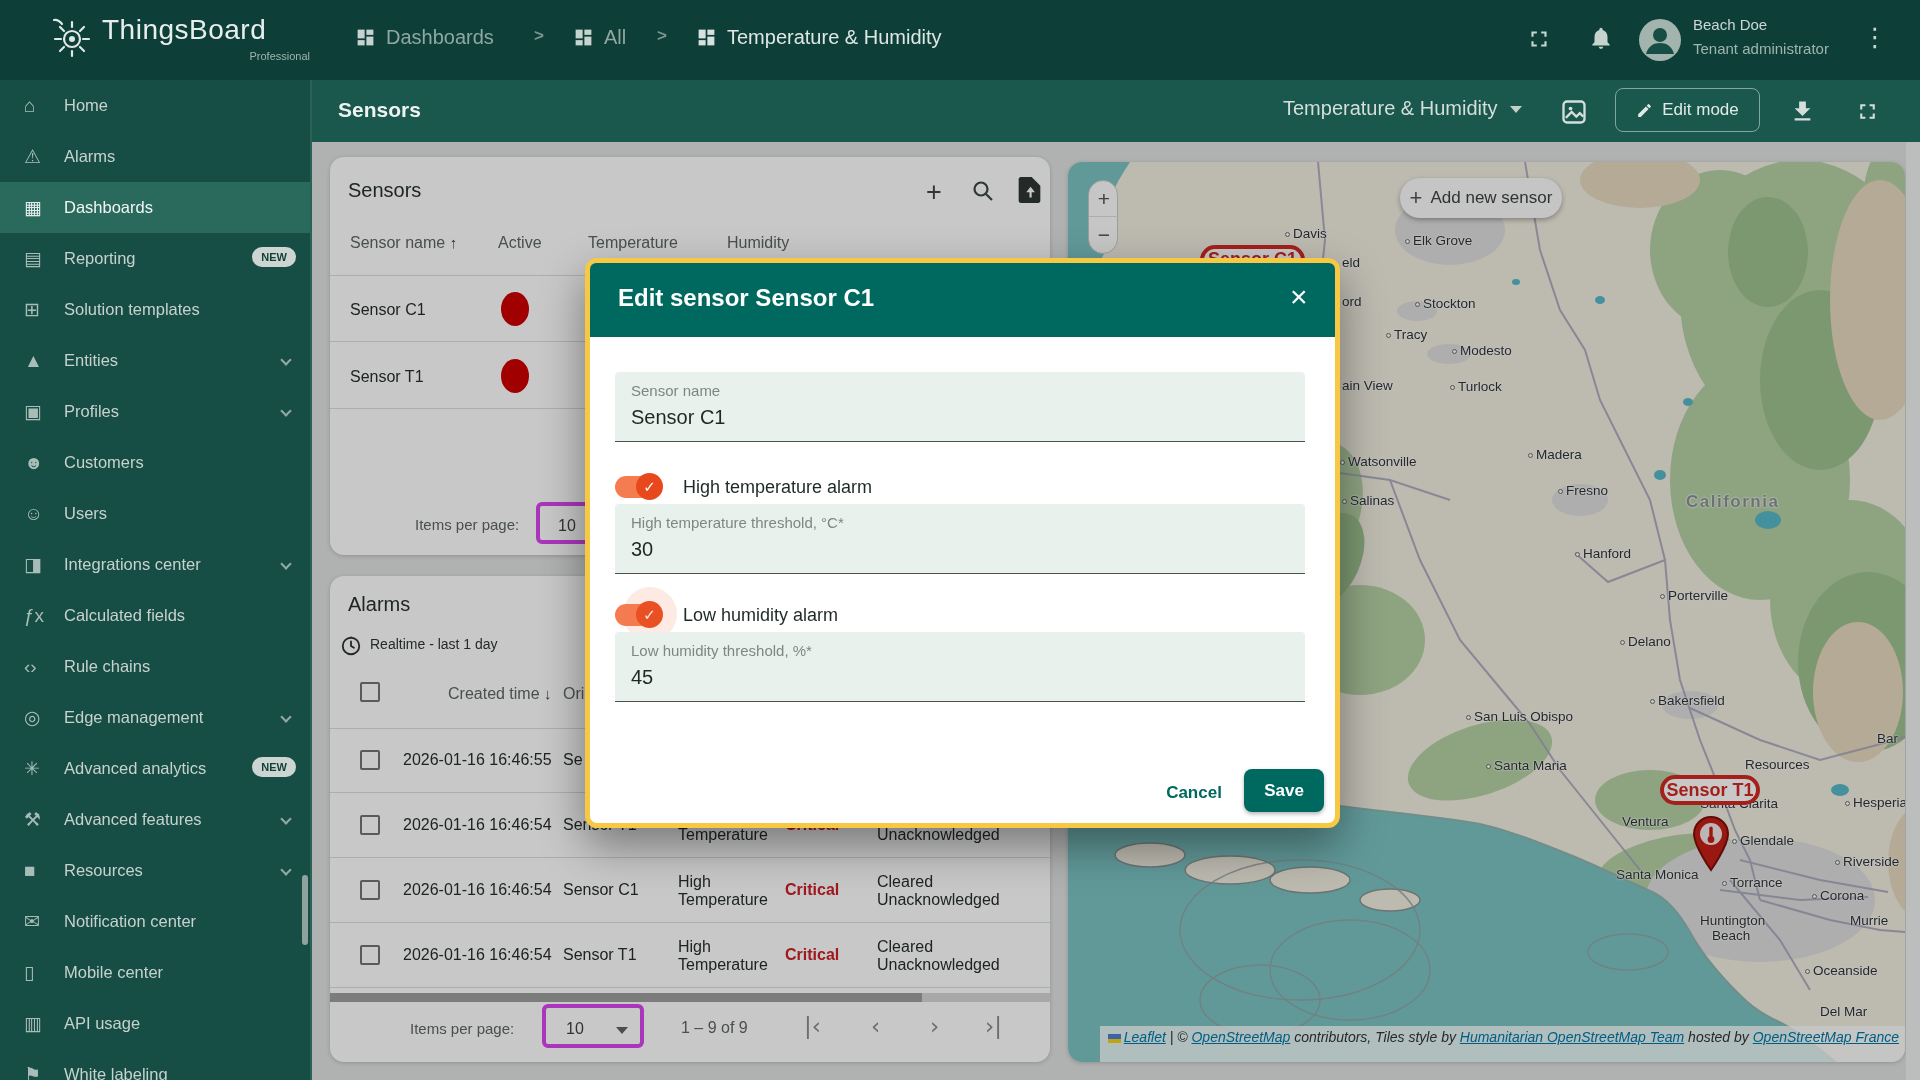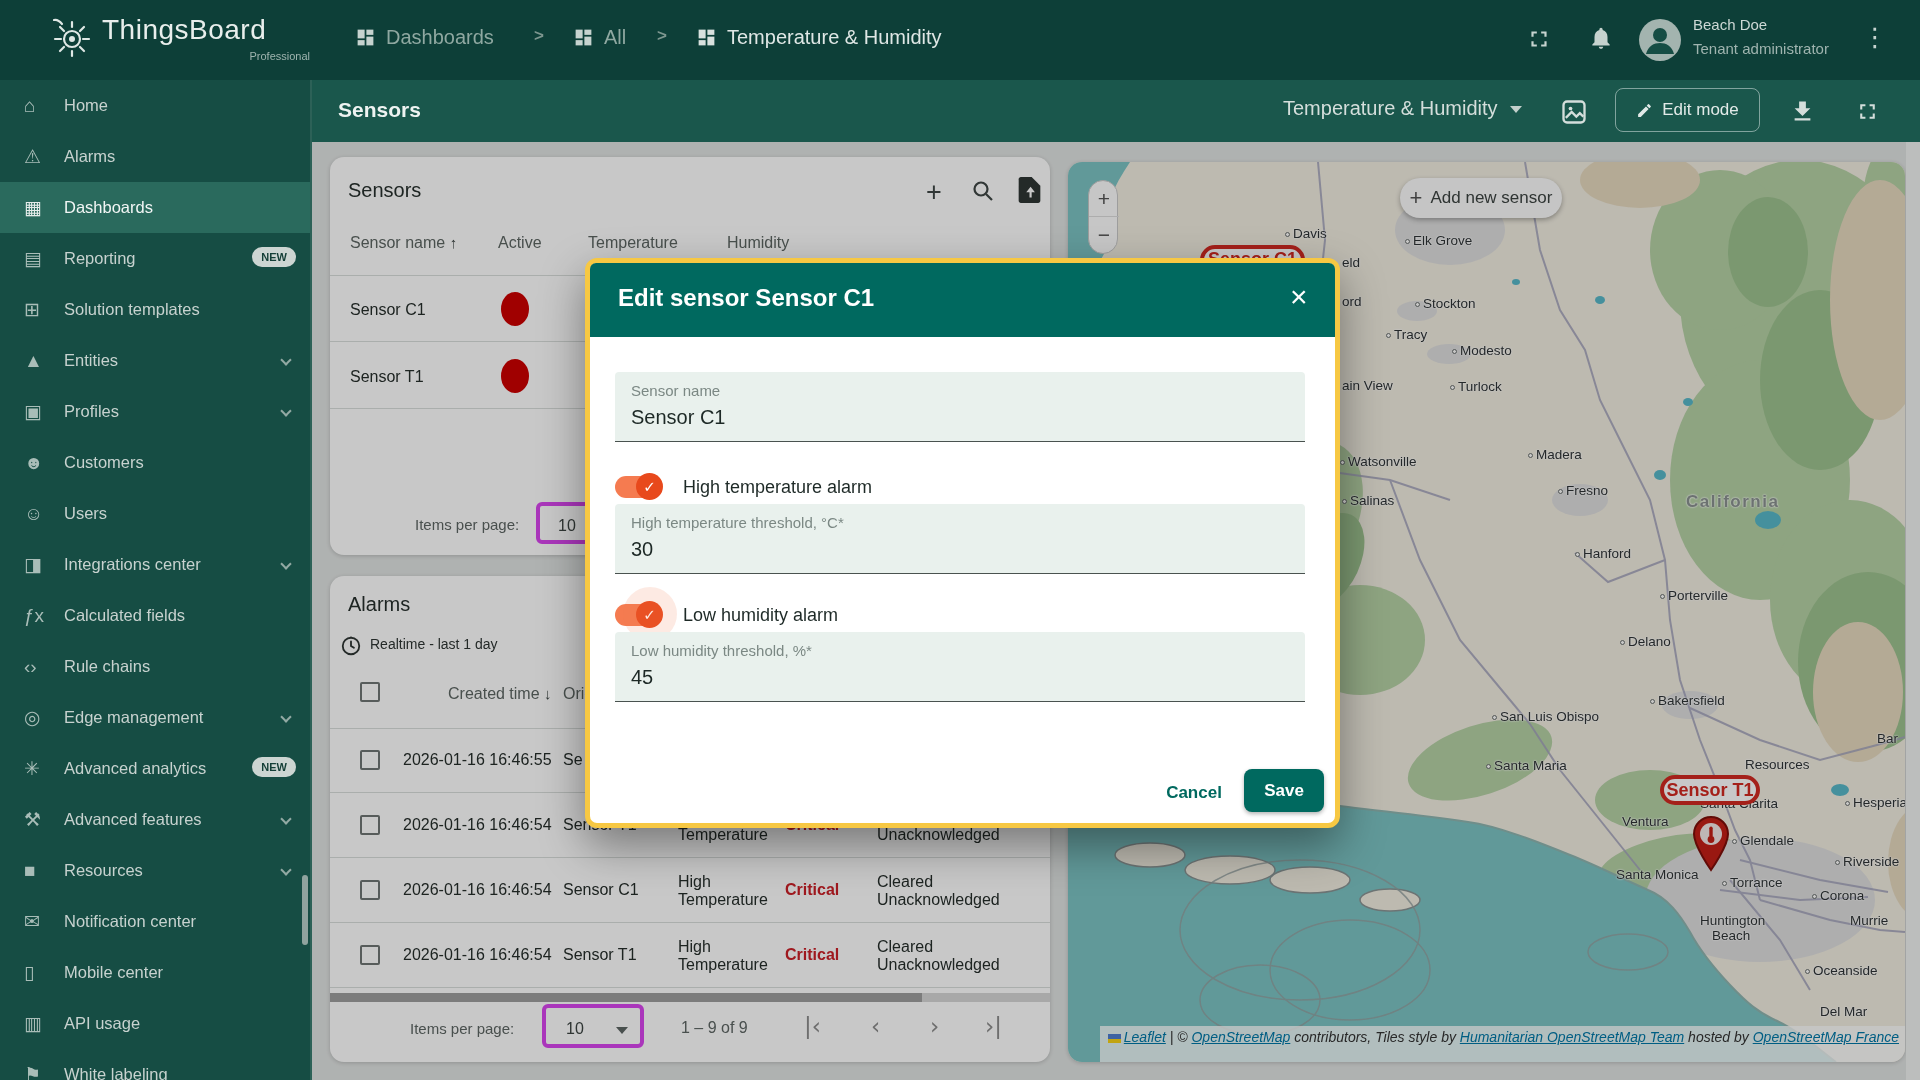--- a/index.html
+++ b/index.html
@@ -485,21 +485,21 @@
         <span class="maplabel" style="left: 382px; top: 217px;"><span class="cdot"></span>Turlock</span>
         <span class="maplabel" style="left: 272px; top: 292px;"><span class="cdot"></span>Watsonville</span>
         <span class="maplabel" style="left: 460px; top: 285px;"><span class="cdot"></span>Madera</span>
         <span class="maplabel" style="left: 490px; top: 321px;"><span class="cdot"></span>Fresno</span>
         <span class="maplabel big" style="left: 574px; top: 330px; margin-left: 44px;">California</span>
         <span class="maplabel" style="left: 274px; top: 331px;"><span class="cdot"></span>Salinas</span>
         <span class="maplabel" style="left: 507px; top: 384px;"><span class="cdot"></span>Hanford</span>
         <span class="maplabel" style="left: 592px; top: 426px;"><span class="cdot"></span>Porterville</span>
         <span class="maplabel" style="left: 552px; top: 472px;"><span class="cdot"></span>Delano</span>
         <span class="maplabel" style="left: 582px; top: 531px;"><span class="cdot"></span>Bakersfield</span>
-        <span class="maplabel" style="left: 424px; top: 547px;"><span class="cdot"></span>San Luis Obispo</span>
+        <span class="maplabel" style="left: 398px; top: 547px;"><span class="cdot"></span>San Luis Obispo</span>
         <span class="maplabel" style="left: 809px; top: 569px;">Bar</span>
         <span class="maplabel" style="left: 418px; top: 596px;"><span class="cdot"></span>Santa Maria</span>
         <span class="maplabel" style="left: 677px; top: 595px;">Resources</span>
         <span class="maplabel" style="left: 632px; top: 634px;">Santa Clarita</span>
         <span class="maplabel" style="left: 777px; top: 633px;"><span class="cdot"></span>Hesperia</span>
         <span class="maplabel" style="left: 554px; top: 652px;">Ventura</span>
         <span class="maplabel" style="left: 664px; top: 671px;"><span class="cdot"></span>Glendale</span>
         <span class="maplabel" style="left: 767px; top: 692px;"><span class="cdot"></span>Riverside</span>
         <span class="maplabel" style="left: 548px; top: 705px;">Santa Monica</span>
         <span class="maplabel" style="left: 654px; top: 713px;"><span class="cdot"></span>Torrance</span>

